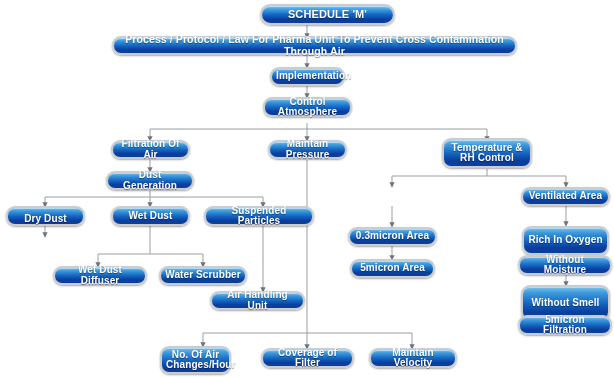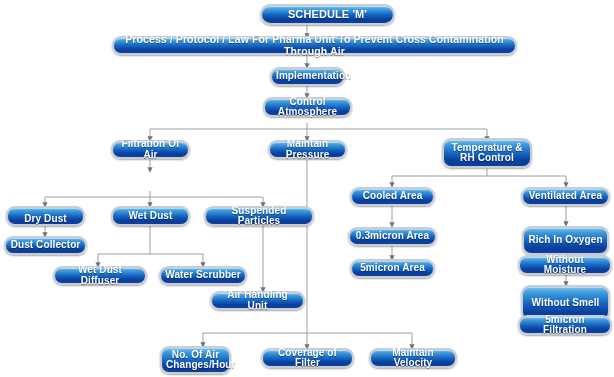--- a/index.html
+++ b/index.html
@@ -147,44 +147,41 @@
 
   <div class="node" style="left:268px; top:140px; width:79px; height:19px; font-size:10px;">
     <span class="lbl">Maintain Pressure</span>
   </div>
 
   <div class="node" style="left:442px; top:138px; width:90px; height:30px; font-size:10px;">
     <span class="lbl">Temperature &amp;
 RH Control</span>
   </div>
 
+  <div class="node" style="left:106px; top:171px; width:88px; height:19px; font-size:10px;">
+    <span class="lbl">Dust Generation</span>
+  </div>
 
   <div class="node" style="left:6px; top:206px; width:79px; height:20px; font-size:10px;align-items:flex-end;">
     <span class="lbl">Dry Dust</span>
   </div>
 
   <div class="node" style="left:111px; top:206px; width:79px; height:20px; font-size:10px;">
     <span class="lbl">Wet Dust</span>
   </div>
 
   <div class="node" style="left:204px; top:206px; width:110px; height:20px; font-size:10px;">
     <span class="lbl">Suspended Particles</span>
   </div>
 
-  <div class="node" style="left:350px; top:187px; width:85px; height:19px; font-size:10px;">
-    <span class="lbl">Cooled Area</span>
-  </div>
 
   <div class="node" style="left:521px; top:187px; width:89px; height:19px; font-size:10px;">
     <span class="lbl">Ventilated Area</span>
   </div>
 
-  <div class="node" style="left:4px; top:236px; width:83px; height:19px; font-size:10px;">
-    <span class="lbl">Dust Collector</span>
-  </div>
 
   <div class="node" style="left:348px; top:227px; width:89px; height:19px; font-size:10px;">
     <span class="lbl">0.3micron Area</span>
   </div>
 
   <div class="node" style="left:522px; top:226px; width:87px; height:29px; font-size:10px;">
     <span class="lbl">Rich In Oxygen</span>
   </div>
 
   <div class="node" style="left:53px; top:266px; width:94px; height:19px; font-size:10px;">

